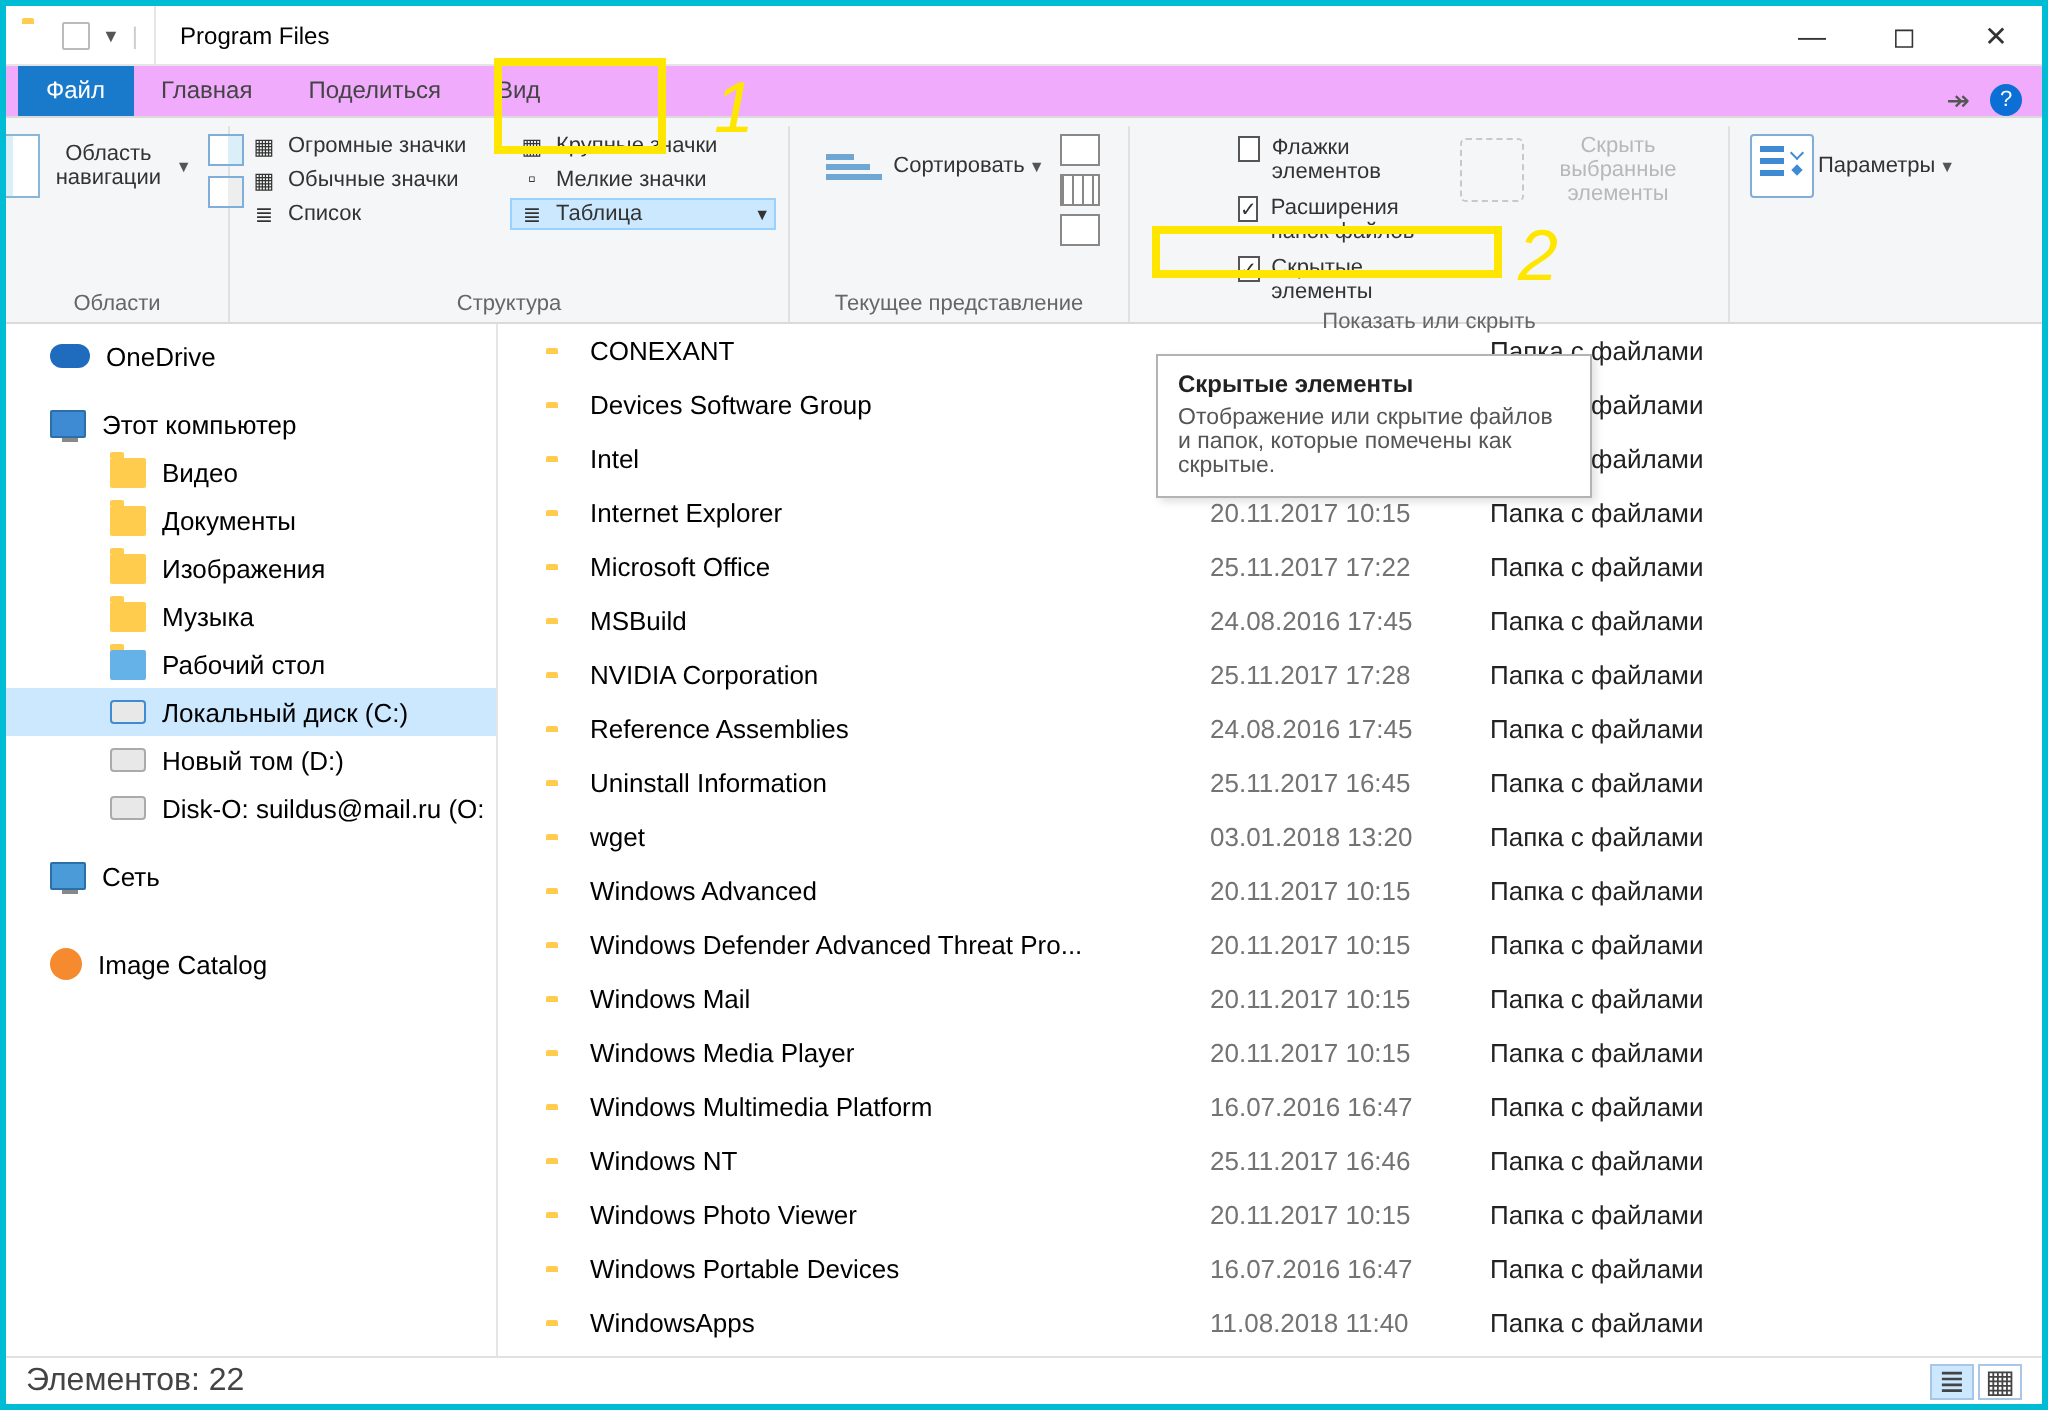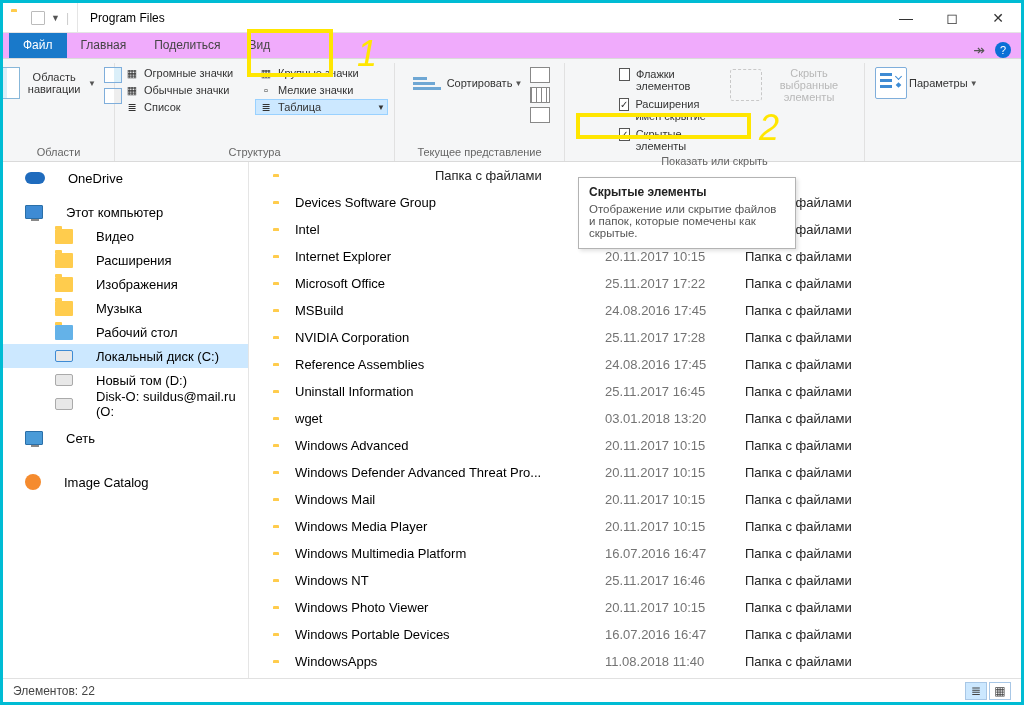--- a/index.html
+++ b/index.html
@@ -47,21 +47,21 @@
   .params-ico::before{content:"";position:absolute;left:4px;top:5px;width:12px;height:3px;background:#3e8bd4;box-shadow:0 6px 0 #3e8bd4,0 12px 0 #3e8bd4;}
   .params-ico::after{content:"";position:absolute;right:5px;top:6px;width:4px;height:4px;border:1px solid #3e8bd4;border-width:0 0 1.5px 1.5px;transform:rotate(-45deg);box-shadow:-6px 6px 0 -0.5px #3e8bd4;}
   
   
   .anno-box { position:absolute; border:4px solid #ffe600; pointer-events:none; }
   .anno-num { position:absolute; font-size:36px; font-weight:400; color:#ffe600; font-style:italic; pointer-events:none;}
   
   
   .content { flex:1; display:flex; min-height:0;}
   .nav { width:246px; border-right:1px solid #e5e5e5; overflow:hidden; padding-top:4px; font-size:13px;}
-  .nav .item { display:flex; align-items:center; gap:23px; padding:3px 0 3px 48px; height:24px;}
+  .nav .item { display:flex; align-items:center; gap:8px; padding:3px 0 3px 48px; height:24px;}
   .nav .item.l2 { padding-left:52px; }
   .nav .item.sel { background:#cce8ff; }
   .nav .item.group-top { padding-left:22px; }
   .nav .spacer-v { height:10px; }
   .ni-folder { width:18px;height:15px;background:#ffcc4d;border-radius:1px;position:relative;flex-shrink:0;}
   .ni-folder::before{content:"";position:absolute;top:-3px;left:0;width:7px;height:3px;background:#ffcc4d;border-radius:1px 1px 0 0;}
   .ni-drive { width:18px;height:12px;background:#e8e8e8;border:1px solid #aaa;border-radius:2px;flex-shrink:0;}
   .ni-pc { width:18px;height:14px;background:#3e8bd4;border:1px solid #2a6fa8;border-radius:1px;flex-shrink:0;position:relative;}
   .ni-pc::after{content:"";position:absolute;bottom:-3px;left:5px;width:8px;height:2px;background:#888;}
   .ni-cloud{width:20px;height:12px;background:#1f6bbd;border-radius:8px;flex-shrink:0;}
@@ -72,21 +72,21 @@
   .fc-ico { width:22px; }
   .fc-name { width:310px; white-space:nowrap; overflow:hidden; text-overflow:ellipsis;}
   .fc-date { width:140px; color:#737373;}
   .fc-type { flex:1; color:#222;}
   
   
   .tooltip { position:absolute; left:575px; top:174px; width:218px; background:#fff; border:1px solid #b3b3b3; padding:7px 10px 9px; font-size:11.5px; color:#555; box-shadow:2px 2px 4px rgba(0,0,0,0.12);}
   .tooltip .tt-title { font-weight:600; color:#222; margin-bottom:4px; font-size:12px;}
   
   
-  .status { height:24px; border-top:1px solid #e1e1e1; display:flex; align-items:center; font-size:12px; color:#444; padding:0 10px;}
+  .status { height:24px; border-top:1px solid #e1e1e1; display:flex; align-items:center; font-size:16px; color:#444; padding:0 10px;}
   .status .spacer{flex:1;}
   .view-toggle{width:22px;height:18px;border:1px solid #a8c7e6;display:flex;align-items:center;justify-content:center;margin-left:2px;}
   .view-toggle.first{background:#cce8ff;}
 </style>
 </head>
 <body>
 
 <div class="titlebar">
   <div class="ql">
     <span class="mini-ico"><span class="folder-ico-sm"></span></span>
@@ -184,21 +184,21 @@
 
   <div class="grp" style="width:300px;">
     <div class="grp-body" style="width:100%;align-items:flex-start;">
       <div class="stack-col" style="gap:4px;padding-top:2px;">
         <label class="chk-line">
             <span class="chk-box"></span>
             <span>Флажки элементов</span>
           </label>
         <label class="chk-line">
             <span class="chk-box">✓</span>
-            <span>Расширения имен скрытие</span>
+            <span>Расширения папок файлов</span>
           </label>
         <label class="chk-line">
             <span class="chk-box">✓</span>
             <span>Скрытые элементы</span>
           </label>
       </div>
       <div class="big-btn disabled" style="margin-left:8px;">
         <div style="width:32px;height:32px;border:1px dashed #c8c8c8;border-radius:3px;"></div>
         <div style="text-align:center;line-height:12px;width:90px;">Скрыть выбранные элементы</div>
       </div>
@@ -228,21 +228,21 @@
     <div class="item group-top">
         <span class="ni-pc"></span>
         <span>Этот компьютер</span>
       </div>
     <div class="item l2">
         <span class="ni-folder"></span>
         <span>Видео</span>
       </div>
     <div class="item l2">
         <span class="ni-folder"></span>
-        <span>Расширения</span>
+        <span>Документы</span>
       </div>
     <div class="item l2">
         <span class="ni-folder"></span>
         <span>Изображения</span>
       </div>
     <div class="item l2">
         <span class="ni-folder"></span>
         <span>Музыка</span>
       </div>
     <div class="item l2">
@@ -270,20 +270,21 @@
     <div class="spacer-v"></div>
     <div class="item group-top">
         <span class="ni-circle" style="background:#f58b2e;"></span>
         <span>Image Catalog</span>
       </div>
   </div>
 
   <div class="files" id="file-list">
       <div class="frow">
         <span class="fc-ico"><span class="folder-ico-sm"></span></span>
+        <span class="fc-name">CONEXANT</span>
         <span class="fc-date"></span>
         <span class="fc-type">Папка с файлами</span>
       </div>
       <div class="frow">
         <span class="fc-ico"><span class="folder-ico-sm"></span></span>
         <span class="fc-name">Devices Software Group</span>
         <span class="fc-date"></span>
         <span class="fc-type">Папка с файлами</span>
       </div>
       <div class="frow">

